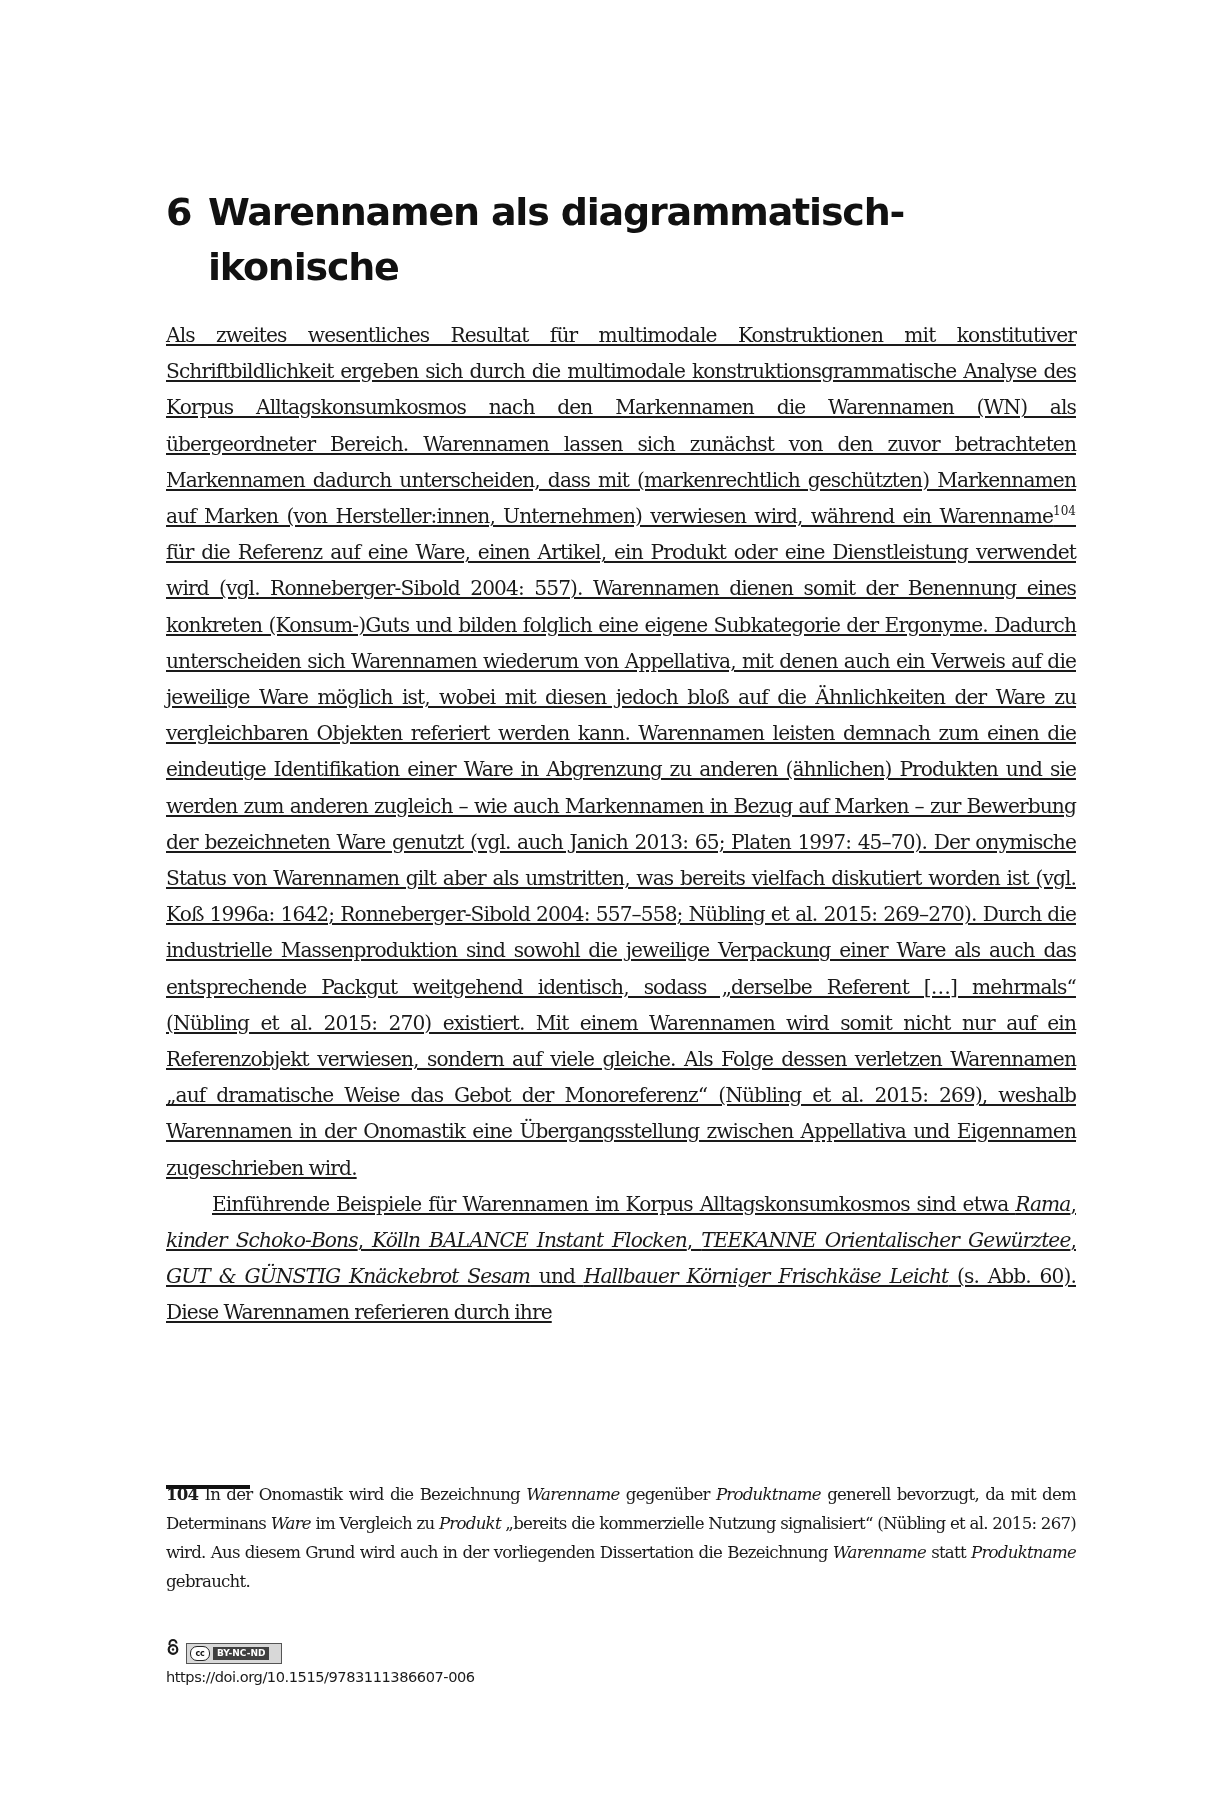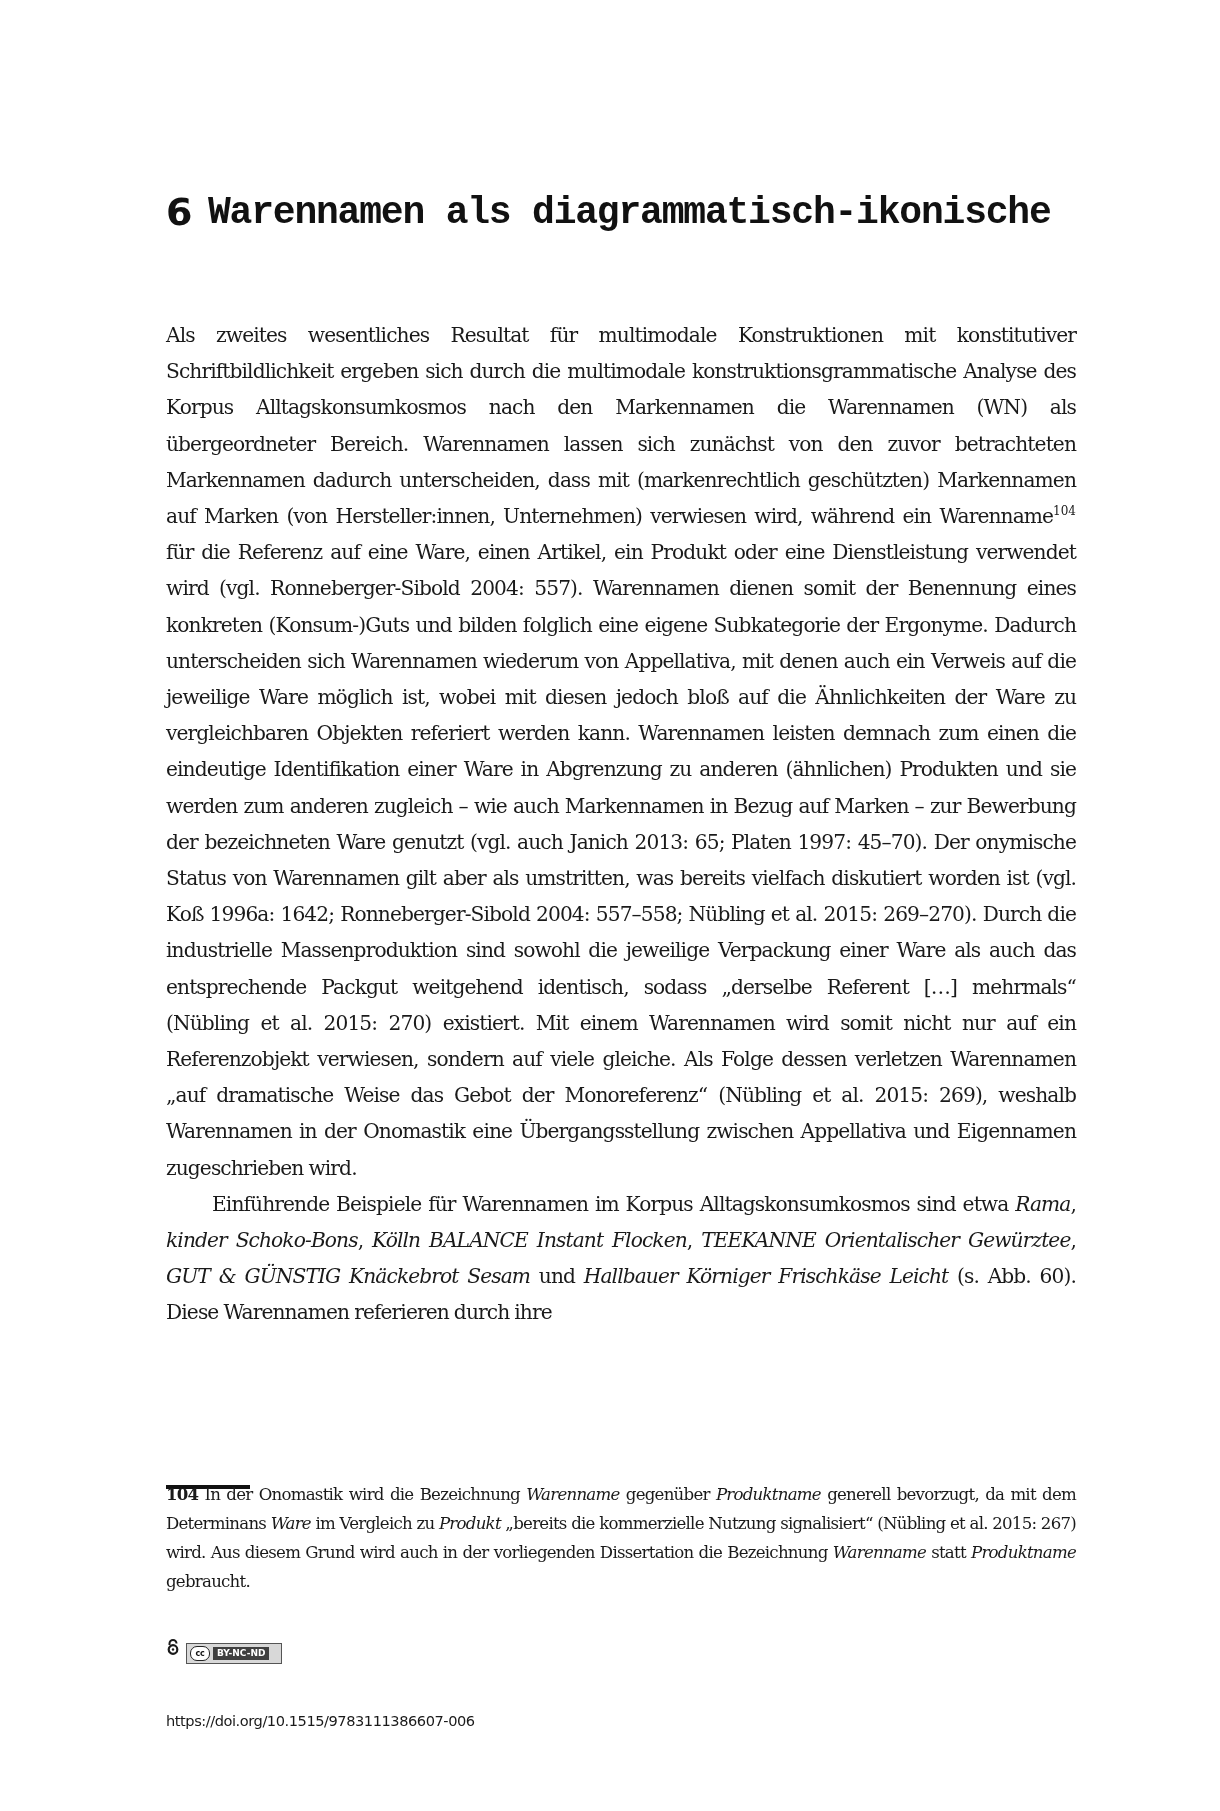--- a/index.html
+++ b/index.html
@@ -32,38 +32,38 @@
       letter-spacing: -1.2px;
       display: flex;
       color: #111;
     }
     .chapter-number {
       width: 42px;
       flex: 0 0 42px;
     }
     .chapter-title {
       flex: 1;
-      font-family: Liberation Mono, monospace;
     }
     .body-text {
       position: absolute;
       top: 317px;
       left: 0;
       width: 910px;
       font-family: "DejaVu Serif", serif;
       font-size: 20.2px;
       line-height: 36.2px;
       text-align: justify;
       letter-spacing: -0.9px;
       word-spacing: -0.5px;
       hyphens: manual;
       color: #1a1a1a;
     }
     .body-text p {
       margin: 0;
+      text-decoration: underline;
     }
     .body-text p.indent {
       text-indent: 46px;
     }
     sup.fnref {
       font-size: 12px;
       line-height: 0;
       vertical-align: super;
       letter-spacing: 0;
     }
@@ -142,21 +142,20 @@
       color: #fff;
       font-family: "DejaVu Sans", sans-serif;
       font-weight: bold;
       font-size: 9px;
       line-height: 13px;
       padding: 0 4px;
       letter-spacing: 0;
     }
     .doi {
       display: block;
-      margin-top: 44px;
     }
   </style>
 </head>
 <body>
 
 <div class="page">
 
   <h1 class="chapter-heading">
     <span class="chapter-number">6</span>
     <span class="chapter-title">

